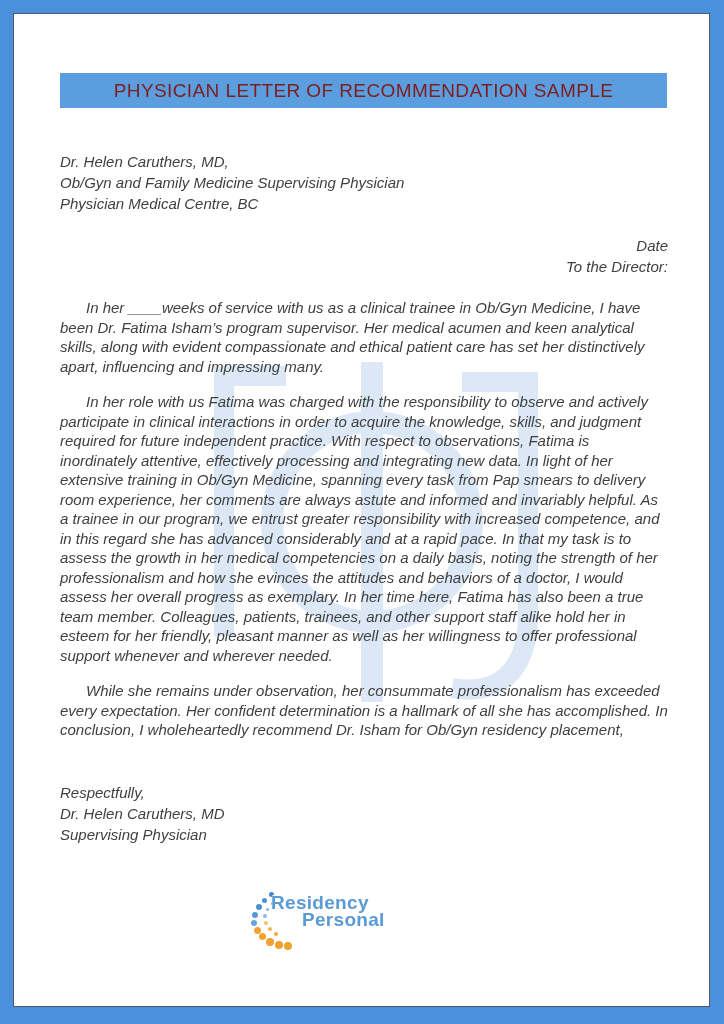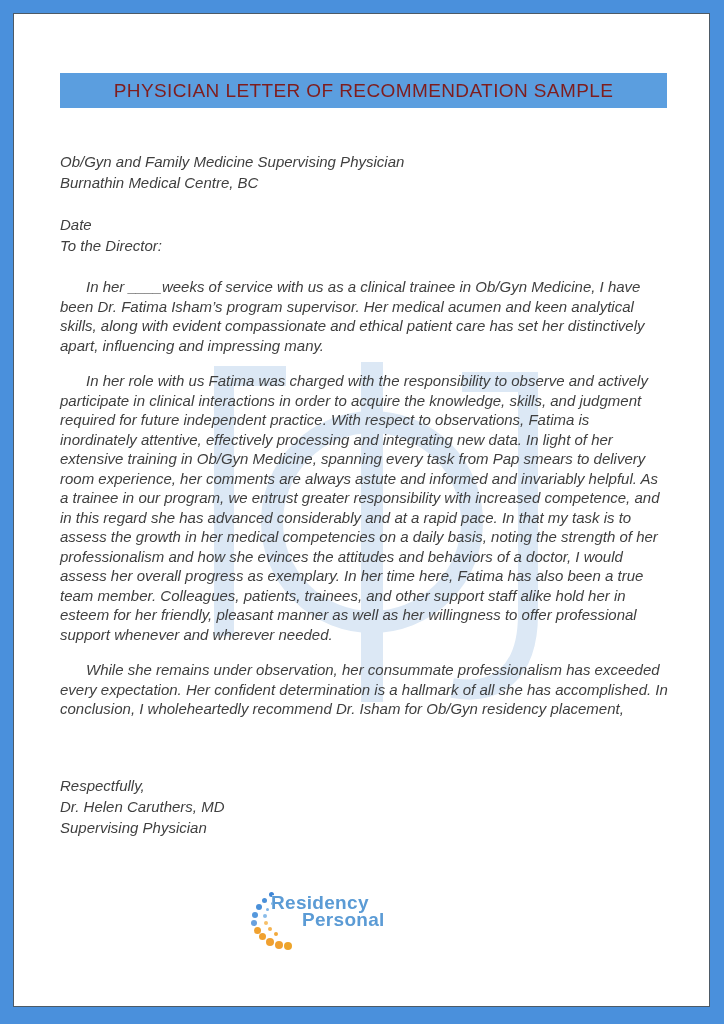--- a/index.html
+++ b/index.html
@@ -39,28 +39,28 @@
     position: absolute;
     left: 46px; top: 137px;
     width: 608px;
     z-index: 1;
     font-style: italic;
     color: #3f3f3f;
     font-size: 15px;
   }
   .addr-line, .sig-line { line-height: 21px; }
   .addr-block { margin-bottom: 21px; }
-  .salutation-block { margin-bottom: 21px; }
+  .salutation-block { margin-bottom: 21px; text-align: right; }
   .para {
     margin: 16px 0 12px 0;
     line-height: 19.5px;
     text-indent: 26px;
     text-align: left;
   }
-  .sig-block { margin-top: 56px; }
+  .sig-block { margin-top: 42px; }
   
   .logo {
     position: absolute;
     left: 237px; top: 876px;
     width: 270px; height: 82px;
     z-index: 1;
     font-style: normal;
   }
   .logo-line {
     position: absolute;
@@ -89,22 +89,23 @@
     <line x1="358" y1="348" x2="358" y2="688" stroke="#dce8f5" stroke-width="22"></line>
     <path d="M 448 368 H 514 V 600 C 514 660 482 682 438 674" stroke="#dce8f5" stroke-width="20" fill="none"></path>
   </svg>
 
   <div class="banner">
     <span>PHYSICIAN LETTER OF RECOMMENDATION SAMPLE</span>
   </div>
 
   <div class="letter">
     <div class="addr-block">
+      <div class="addr-line">Dr. Helen Caruthers, MD,</div>
       <div class="addr-line">Ob/Gyn and Family Medicine Supervising Physician</div>
-      <div class="addr-line">Burnathin Medical Centre, BC</div>
+      <div class="addr-line">Physician Medical Centre, BC</div>
     </div>
 
     <div class="salutation-block">
       <div class="addr-line">Date</div>
       <div class="addr-line">To the Director:</div>
     </div>
 
     <p class="para">In her ____weeks of service with us as a clinical trainee in Ob/Gyn Medicine, I have been Dr. Fatima Isham’s program supervisor. Her medical acumen and keen analytical skills, along with evident compassionate and ethical patient care has set her distinctively apart, influencing and impressing many.</p>
     <p class="para">In her role with us Fatima was charged with the responsibility to observe and actively participate in clinical interactions in order to acquire the knowledge, skills, and judgment required for future independent practice.  With respect to observations, Fatima is inordinately attentive, effectively processing and integrating new data. In light of her extensive training in Ob/Gyn Medicine, spanning every task from Pap smears to delivery room experience, her comments are always astute and informed and invariably helpful. As a trainee in our program, we entrust greater responsibility with increased competence, and in this regard she has advanced considerably and at a rapid pace. In that my task is to assess the growth in her medical competencies on a daily basis, noting the strength of her professionalism and how she evinces the attitudes and behaviors of a doctor, I would assess her overall progress as exemplary. In her time here, Fatima has also been a true team member. Colleagues, patients, trainees, and other support staff alike hold her in esteem for her friendly, pleasant manner as well as her willingness to offer professional support whenever and wherever needed.</p>
     <p class="para">While she remains under observation, her consummate professionalism has exceeded every expectation. Her confident determination is a hallmark of all she has accomplished. In conclusion, I wholeheartedly recommend Dr. Isham for Ob/Gyn residency placement,</p>

